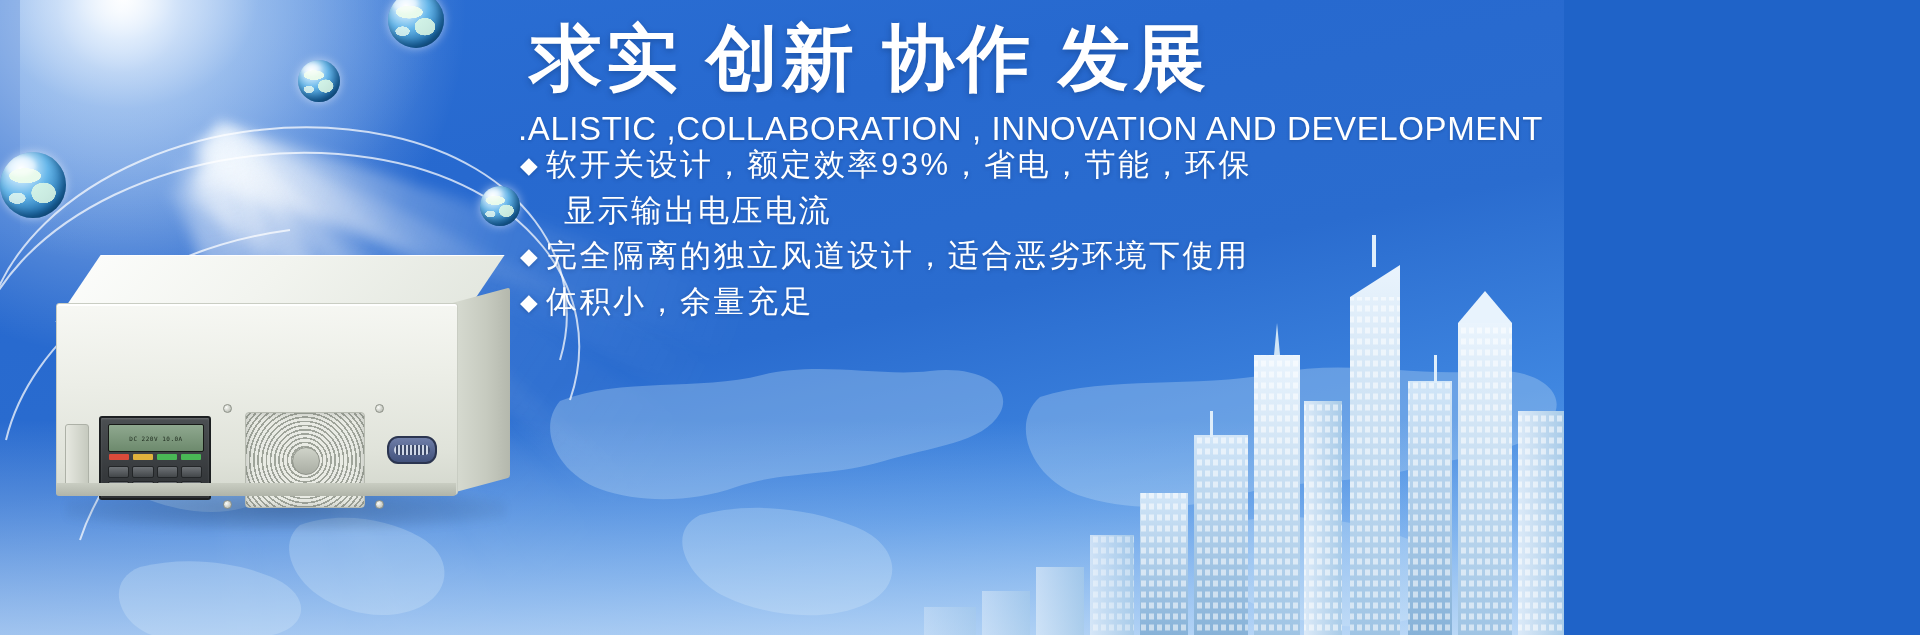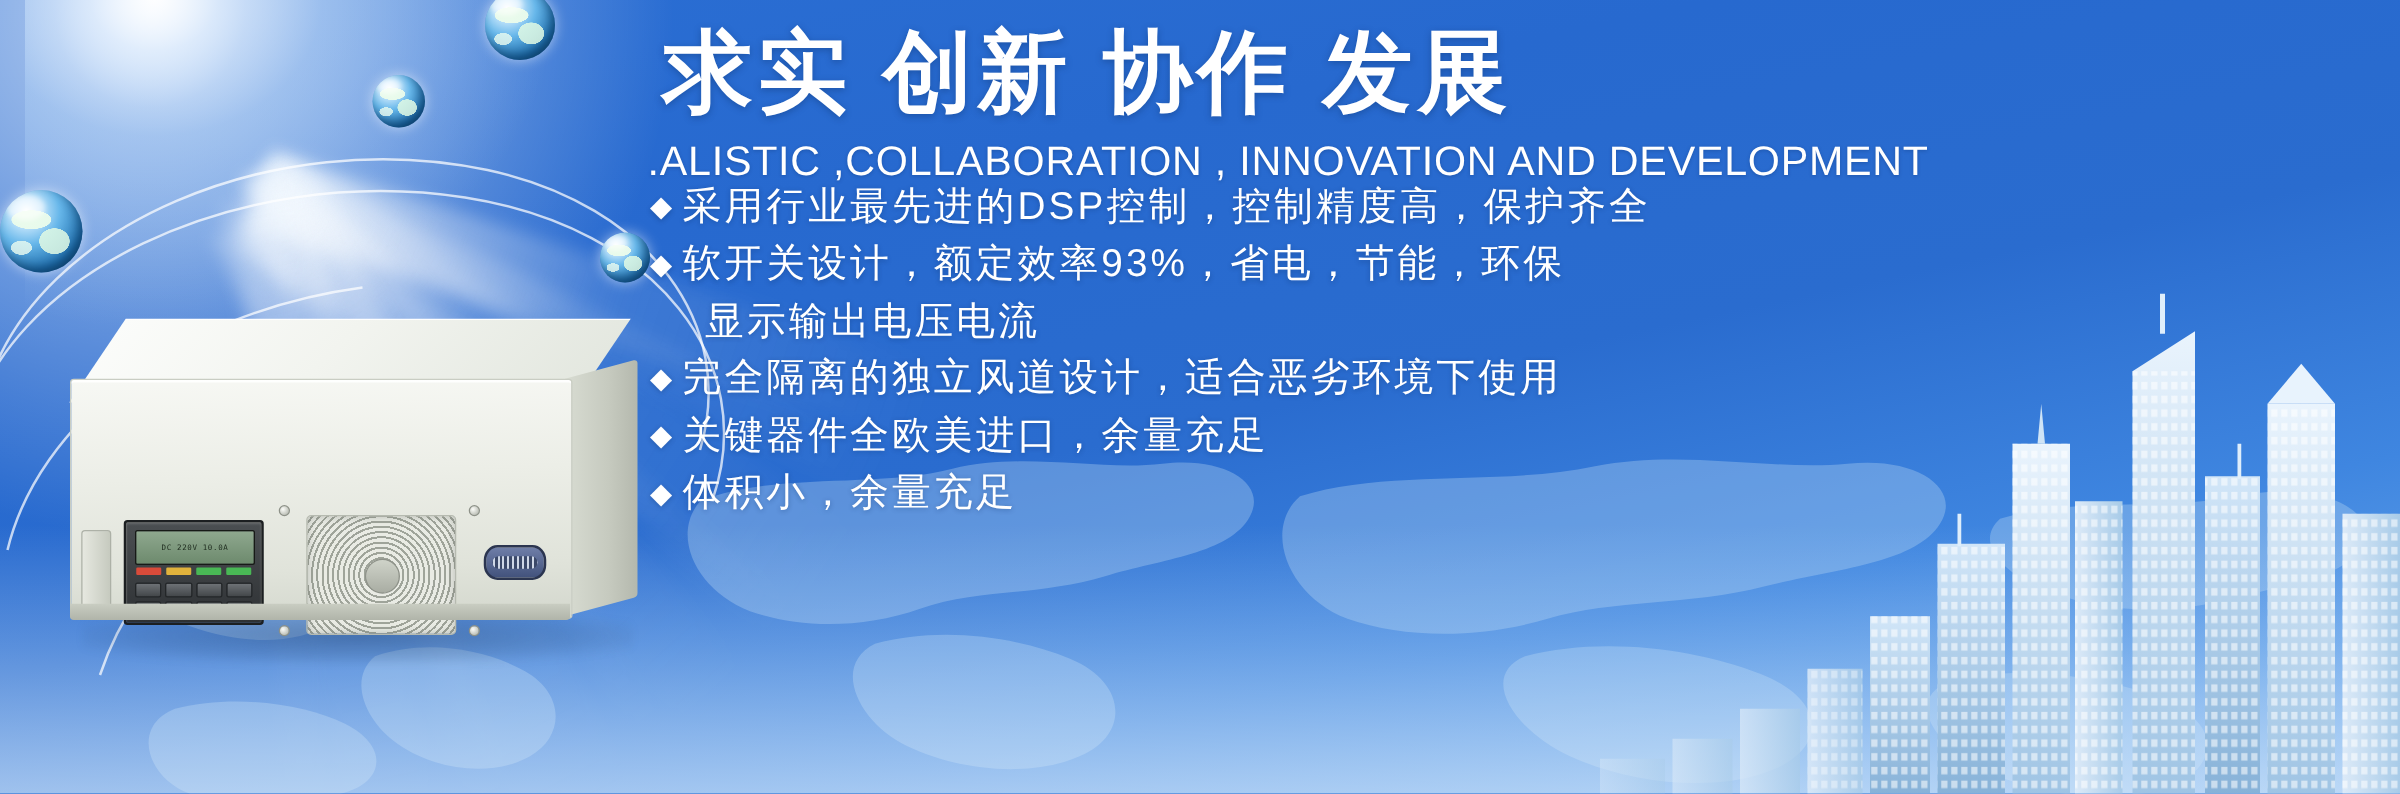--- a/index.html
+++ b/index.html
@@ -2,21 +2,21 @@
 <html><head>
 <meta charset="utf-8">
 <style>
   html,body{margin:0;padding:0;}
   body{
     width:1920px;height:635px;overflow:hidden;
     font-family:"Liberation Sans","DejaVu Sans",sans-serif;
     background:#1f63c8;
   }
   #banner{
-    position:relative;width:1920px;height:635px;overflow:hidden;
+    position:relative;width:1564px;height:635px;overflow:hidden;
     background:
       radial-gradient(circle at 120px 10px, rgba(255,255,255,0.95) 0%, rgba(255,255,255,0.55) 4%, rgba(255,255,255,0.0) 22%),
       linear-gradient(168deg,#2b6fd4 0%,#2769cf 28%,#2a6ccf 52%,#3f86e0 74%,#5b9ce8 88%,#7fb4ee 100%),
       linear-gradient(90deg,#2f74d6 0%,#2464c8 40%,#2263c6 70%,#2a6ccd 100%);
   }
 
   
   .rays{position:absolute;left:-340px;top:-430px;width:1100px;height:1100px;pointer-events:none;}
   .ray{
     position:absolute;left:50%;top:50%;
@@ -345,22 +345,20 @@
       <span class="screwhole" id="sh3"></span>
       <span class="screwhole" id="sh4"></span>
     </div>
     <div class="prod-lip"></div>
   </div>
 
   <div class="textblock">
     <div class="headline">求实 创新 协作 发展</div>
     <div class="subhead">.ALISTIC ,COLLABORATION , INNOVATION AND DEVELOPMENT</div>
     <div class="bullets" id="feature-list">
-        <div class="bullet"><span class="dia">◆</span><span>采用行业最先进的DSP控制，控制精度高，保护齐全</span></div>
         <div class="bullet"><span class="dia">◆</span><span>软开关设计，额定效率93%，省电，节能，环保</span></div>
         <div class="bullet cont"><span>显示输出电压电流</span></div>
         <div class="bullet"><span class="dia">◆</span><span>完全隔离的独立风道设计，适合恶劣环境下使用</span></div>
-        <div class="bullet"><span class="dia">◆</span><span>关键器件全欧美进口，余量充足</span></div>
         <div class="bullet"><span class="dia">◆</span><span>体积小，余量充足</span></div>
       </div>
   </div>
 
 </div>
 
 </body></html>

